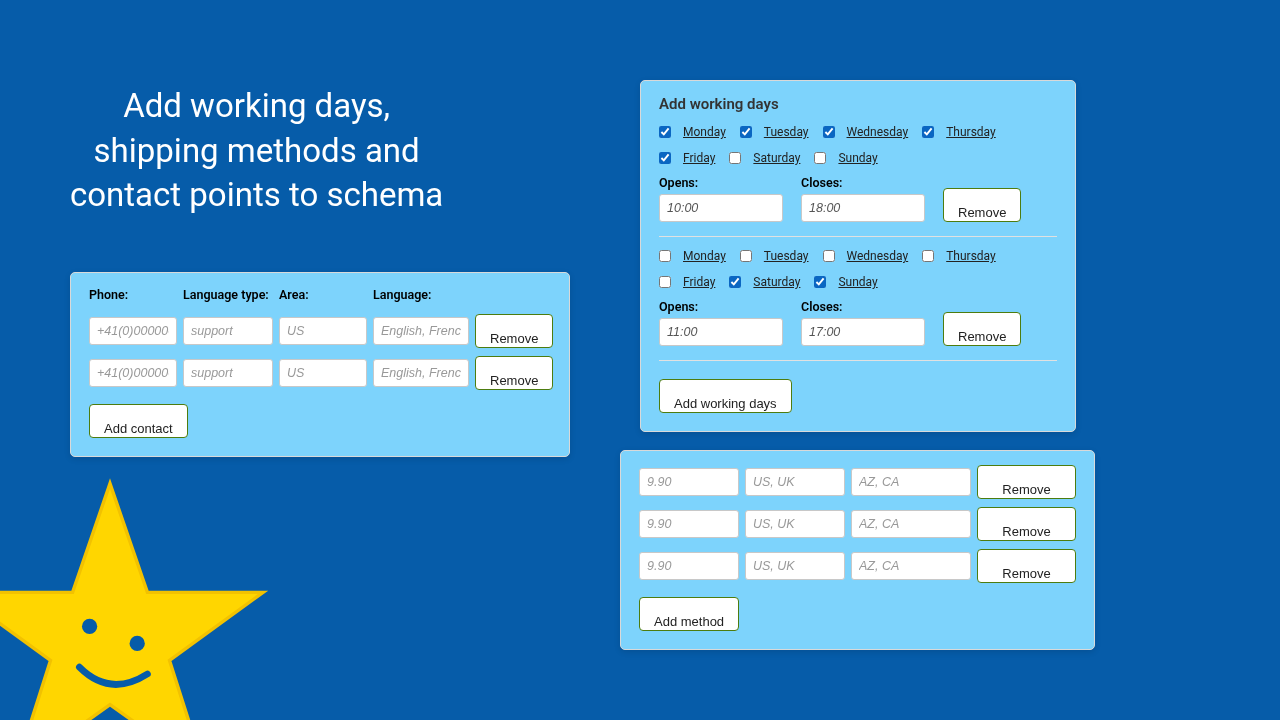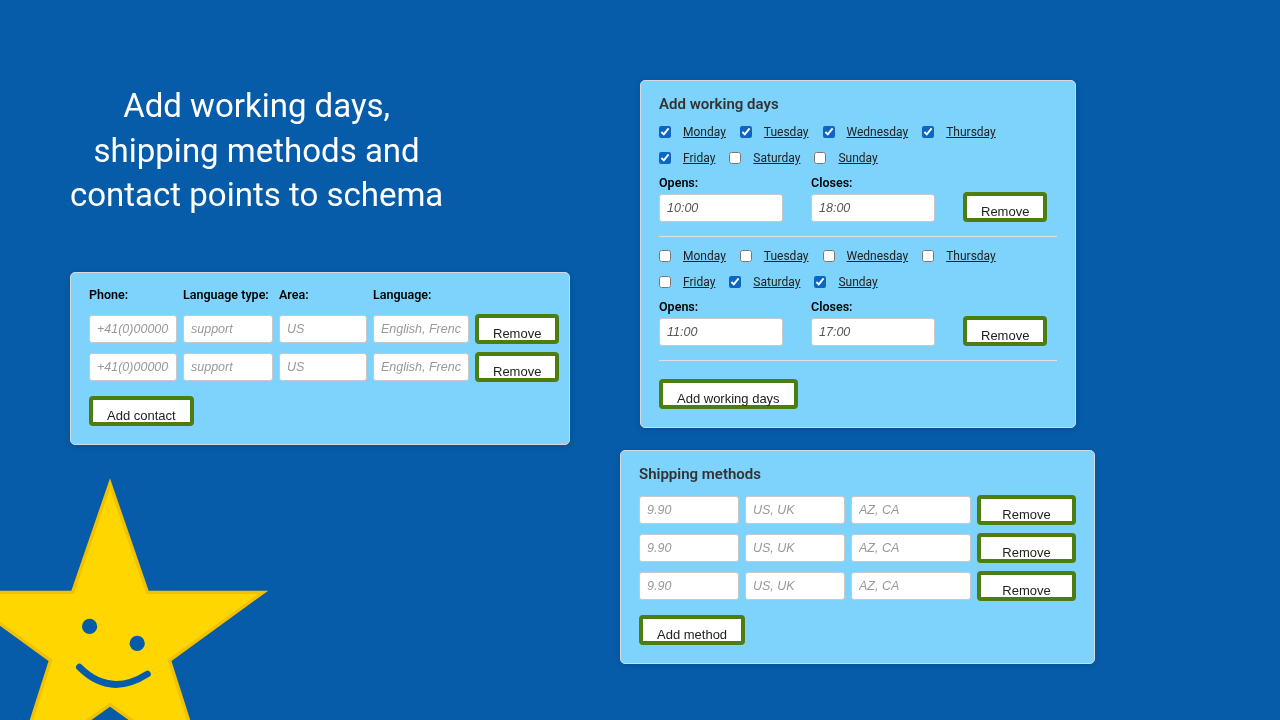--- a/index.html
+++ b/index.html
@@ -55,26 +55,26 @@
     border-radius: 3px;
     padding: 0 7px;
     font-size: 12.5px;
     color: #555;
     background: #fff;
     font-style: italic;
   }
   input[type="text"]::placeholder { color: #999; }
   .btn {
     height: 30px;
-    border: 4px solid #4d7c0f;
+    border: 1px solid #4d7c0f;
     border-radius: 4px;
     background: #fff;
     font-size: 13px;
     color: #222;
-    padding: 8px 14px;
+    padding: 16px 14px;
     cursor: pointer;
   }
   .remove-btn { width: 92px; }
 
   
   #contact-panel { left: 70px; top: 272px; width: 500px; }
   .cp-phone { width: 88px; }
   .cp-type  { width: 90px; }
   .cp-area  { width: 88px; }
   .cp-lang  { width: 96px; }
@@ -84,21 +84,21 @@
   .day-row {
     display: flex;
     flex-wrap: wrap;
     gap: 12px 14px;
     margin-bottom: 10px;
     font-size: 12px;
     color: #222;
   }
   .day-item { display: inline-flex; align-items: center; gap: 12px; text-decoration: underline; }
   .day-item input[type="checkbox"] { width: 12px; height: 12px; accent-color:#0a66c2; }
-  .time-row { display: flex; gap: 28px; align-items: flex-end; margin-bottom:14px; }
+  .time-row { display: flex; gap: 18px; align-items: flex-end; margin-bottom:14px; }
   .time-input { width: 124px; }
   .divider { border: none; border-top: 1px solid #e1e1e1; margin: 4px 0 12px 0; }
 
   
   #shipping-panel { left: 620px; top: 450px; width: 475px; }
   .sp-price   { width: 100px; }
   .sp-country { width: 100px; }
   .sp-region  { width: 120px; }
   .sp-remove  { width: 108px; }
 
@@ -240,21 +240,20 @@
           </div>
           <button class="btn">Remove</button>
         </div>
         <hr class="divider">
       </div>
     </div>
   <button class="btn" style="margin-top:6px">Add working days</button>
 </div>
 
 <div id="shipping-panel" class="panel">
-  <div class="panel-title">Shipping methods</div>
   <div id="sp-rows">
       <div class="row">
         <input type="text" class="sp-price" placeholder="9.90" style="">
         <input type="text" class="sp-country" placeholder="US, UK" style="">
         <input type="text" class="sp-region" placeholder="AZ, CA" style="">
         <button class="btn sp-remove">Remove</button>
       </div>
       <div class="row">
         <input type="text" class="sp-price" placeholder="9.90" style="">
         <input type="text" class="sp-country" placeholder="US, UK" style="">

